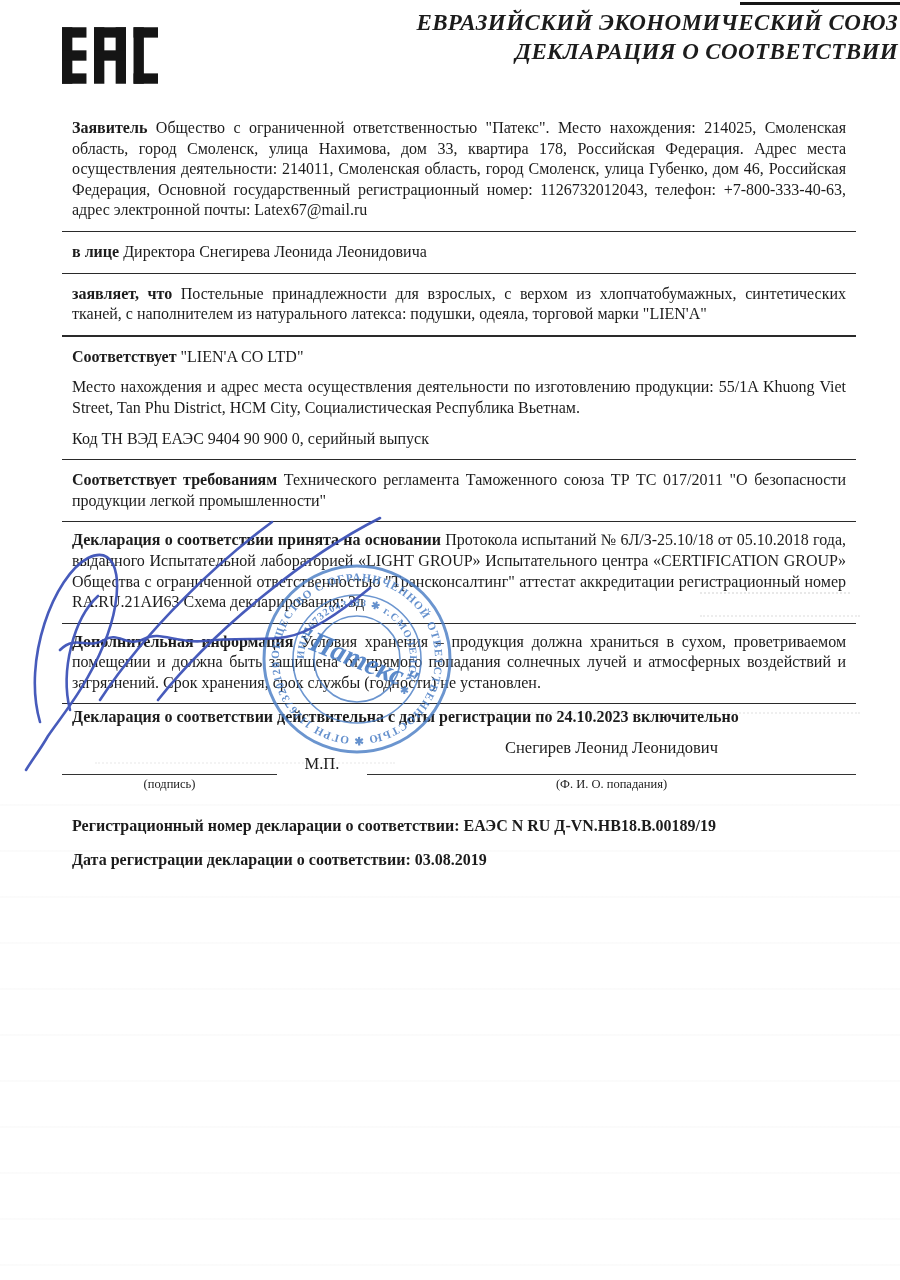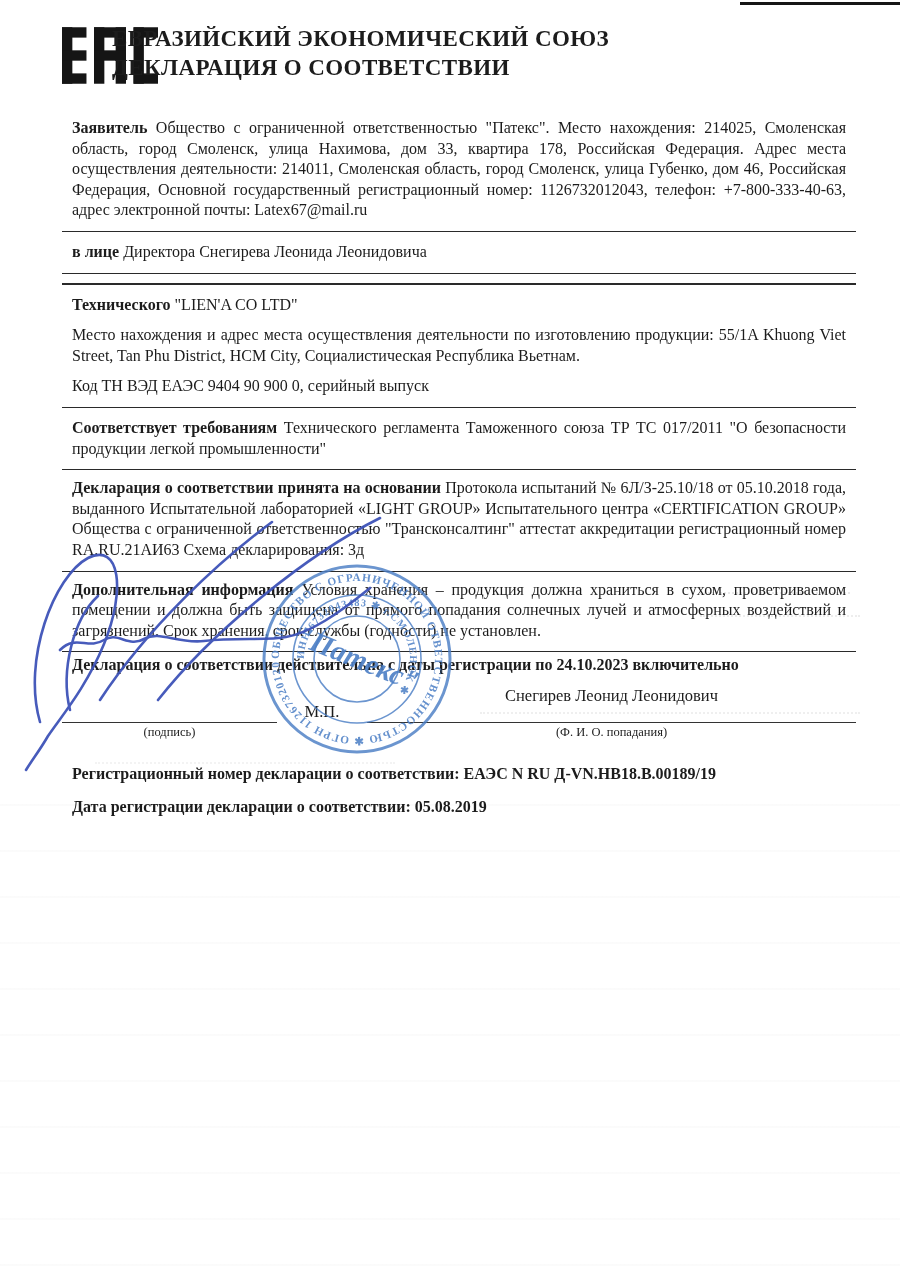--- a/index.html
+++ b/index.html
@@ -4,21 +4,21 @@
 <style>
   html,body { margin:0; padding:0; background:#e8e8e8; }
   .page {
     position:relative; width:900px; height:1280px; margin:0 auto;
     background:#ffffff; overflow:hidden;
     font-family:"Liberation Serif", serif; color:#1c1c1c;
   }
   .scan-top-line { position:absolute; left:740px; top:2px; width:160px; height:3px; background:#161616; }
   
   .logo { position:absolute; left:62px; top:18px; }
-  .titles { position:absolute; left:112px; right:2px; top:24px; text-align:left; }
+  .titles { position:absolute; left:112px; right:2px; top:8px; text-align:right;font-style:italic; }
   .title-line { font-size:23px; font-weight:bold; line-height:29px; letter-spacing:0.4px; }
   
   .content { position:absolute; left:62px; right:44px; top:112px; z-index:2; }
   p { margin:10px; font-size:16px; line-height:20.6px; }
   .just { text-align:justify; }
   .rule { border:none; border-top:1.7px solid #2a2a2a; margin:2px 0 3px 0; }
   .rule.thick { border-top-width:2.2px; }
   .mt6 { margin-top:6px; } .mt9 { margin-top:9px; } .mt8 { margin-top:8px; }
   b { font-weight:bold; }
   .validity { font-weight:bold; white-space:nowrap; margin-top:1px; }
@@ -66,22 +66,23 @@
   <div class="titles">
     <div class="title-line">ЕВРАЗИЙСКИЙ ЭКОНОМИЧЕСКИЙ СОЮЗ</div>
     <div class="title-line">ДЕКЛАРАЦИЯ О СООТВЕТСТВИИ</div>
   </div>
 
   <div class="content">
     <p class="just mt6"><b>Заявитель</b> <span>Общество с ограниченной ответственностью "Патекс". Место нахождения: 214025, Смоленская область, город Смоленск, улица Нахимова, дом 33, квартира 178, Российская Федерация. Адрес места осуществления деятельности: 214011, Смоленская область, город Смоленск, улица Губенко, дом 46, Российская Федерация, Основной государственный регистрационный номер: 1126732012043, телефон: +7-800-333-40-63, адрес электронной почты: Latex67@mail.ru</span></p>
     <hr class="rule">
     <p><b>в лице</b> <span>Директора Снегирева Леонида Леонидовича</span></p>
     <hr class="rule">
+    <p class="just"><b>заявляет, что</b> <span>Постельные принадлежности для взрослых, с верхом из хлопчатобумажных, синтетических тканей, с наполнителем из натурального латекса: подушки, одеяла, торговой марки "LIEN'A"</span></p>
     <hr class="rule thick mt9">
-    <p><b>Технического</b> <span>"LIEN'A CO LTD"</span></p>
+    <p><b>Соответствует</b> <span>"LIEN'A CO LTD"</span></p>
     <p class="just">Место нахождения и адрес места осуществления деятельности по изготовлению продукции: 55/1A Khuong Viet Street, Tan Phu District, HCM City, Социалистическая Республика Вьетнам.</p>
     <p>Код ТН ВЭД ЕАЭС 9404 90 900 0, серийный выпуск</p>
     <hr class="rule">
     <p class="just"><b>Соответствует требованиям</b> <span>Технического регламента Таможенного союза ТР ТС 017/2011 "О безопасности продукции легкой промышленности"</span></p>
     <hr class="rule">
     <p class="just mt8"><b>Декларация о соответствии принята на основании</b> <span>Протокола испытаний № 6Л/З-25.10/18 от 05.10.2018 года, выданного Испытательной лабораторией «LIGHT GROUP» Испытательного центра «CERTIFICATION GROUP» Общества с ограниченной ответственностью "Трансконсалтинг" аттестат аккредитации регистрационный номер RA.RU.21АИ63 Схема декларирования: 3д</span></p>
     <hr class="rule">
     <p class="just mt8"><b>Дополнительная информация</b> <span>Условия хранения – продукция должна храниться в сухом, проветриваемом помещении и должна быть защищена от прямого попадания солнечных лучей и атмосферных воздействий и загрязнений. Срок хранения, срок службы (годности) не установлен.</span></p>
     <hr class="rule">
     <p class="validity">Декларация о соответствии действительна с даты регистрации по 24.10.2023 включительно</p>
@@ -92,21 +93,21 @@
         <div class="sig-caption">(подпись)</div>
       </div>
       <div class="sig-col2">М.П.</div>
       <div class="sig-col3">
         <div class="fio-name">Снегирев Леонид Леонидович</div>
         <div class="sig-caption">(Ф. И. О. попадания)</div>
       </div>
     </div>
 
     <p class="reg-line"><span>Регистрационный номер декларации о соответствии:</span> <span>ЕАЭС N RU Д-VN.НВ18.В.00189/19</span></p>
-    <p class="date-line"><span>Дата регистрации декларации о соответствии:</span> <span>05.08.2019</span></p>
+    <p class="date-line"><span>Дата регистрации декларации о соответствии:</span> <span>03.08.2019</span></p>
   </div>
 
   <svg class="stamp" viewBox="0 0 198 198">
     <defs>
       <path id="ring-outer" d="M 21 99 a 78 78 0 1 1 156 0 a 78 78 0 1 1 -156 0"></path>
       <path id="ring-inner" d="M 46 99 a 53 53 0 1 1 106 0 a 53 53 0 1 1 -106 0"></path>
     </defs>
     <g fill="none" stroke="#4b7ec5" opacity="0.82">
       <circle cx="99" cy="99" r="93" stroke-width="3"></circle>
       <circle cx="99" cy="99" r="64" stroke-width="1.6"></circle>

